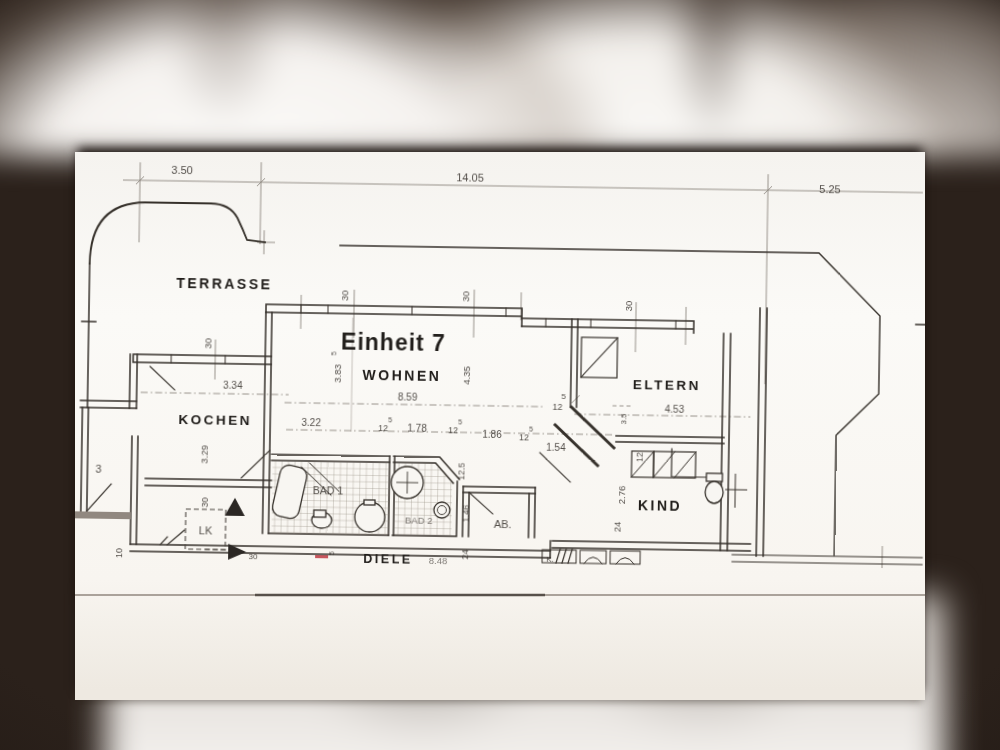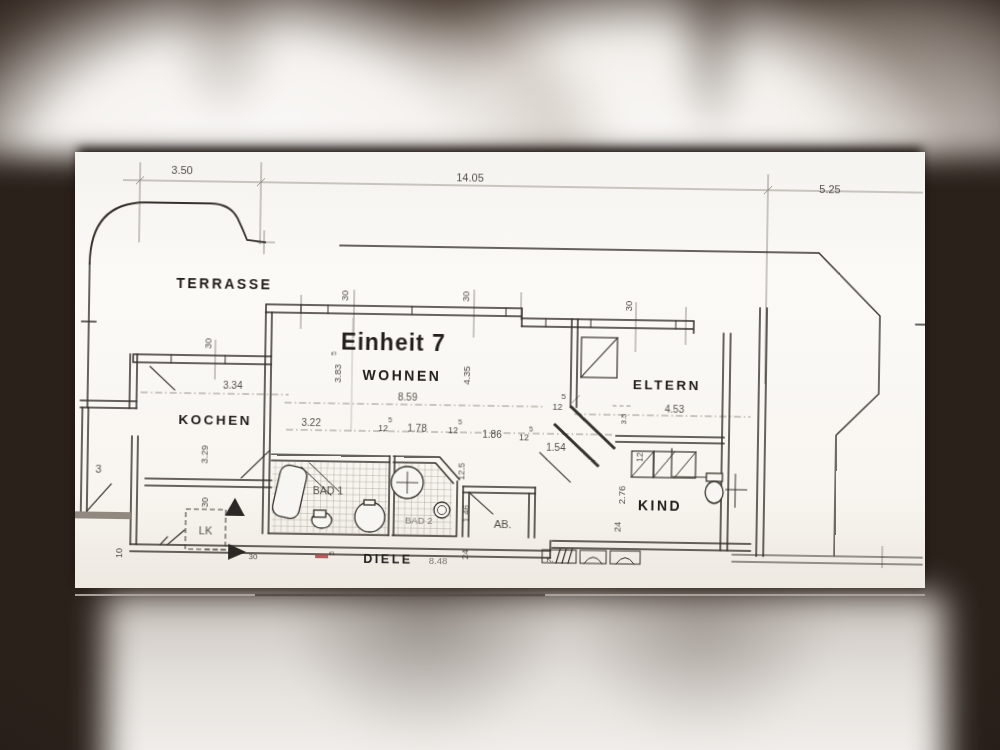--- a/index.html
+++ b/index.html
@@ -23,21 +23,21 @@
   }
   .blur-bottom{
     position:absolute;left:105px;right:55px;top:594px;height:200px;
     filter:blur(17px);
     background:
       radial-gradient(24% 90% at 38% 12%, rgba(78,70,63,.45), transparent 70%),
       radial-gradient(22% 80% at 71% 16%, rgba(88,78,70,.38), transparent 72%),
       linear-gradient(to bottom, #c9c3bd 0%, #e6e2de 45%, #f7f5f2 100%);
   }
   .photo{
-    position:absolute;left:75px;top:152px;width:850px;height:436px;
+    position:absolute;left:75px;top:152px;width:850px;height:548px;
     background:linear-gradient(to bottom,#f5f3ef,#fbfaf7 30%,#f8f5f0 78%,#eee9e1 98%);
     box-shadow:0 -7px 10px -3px rgba(18,11,7,.95), 0 5px 8px -3px rgba(35,26,18,.45);
   }
   .photo svg{display:block;width:850px;height:445px;}
   text{fill:#221f1c;}
   .lbl{letter-spacing:2.5px;font-weight:700;fill:#1f1c19;}
   .dim{fill:#3c3732;opacity:.88;}
   .faint{opacity:.65;}
 </style>
 </head>

